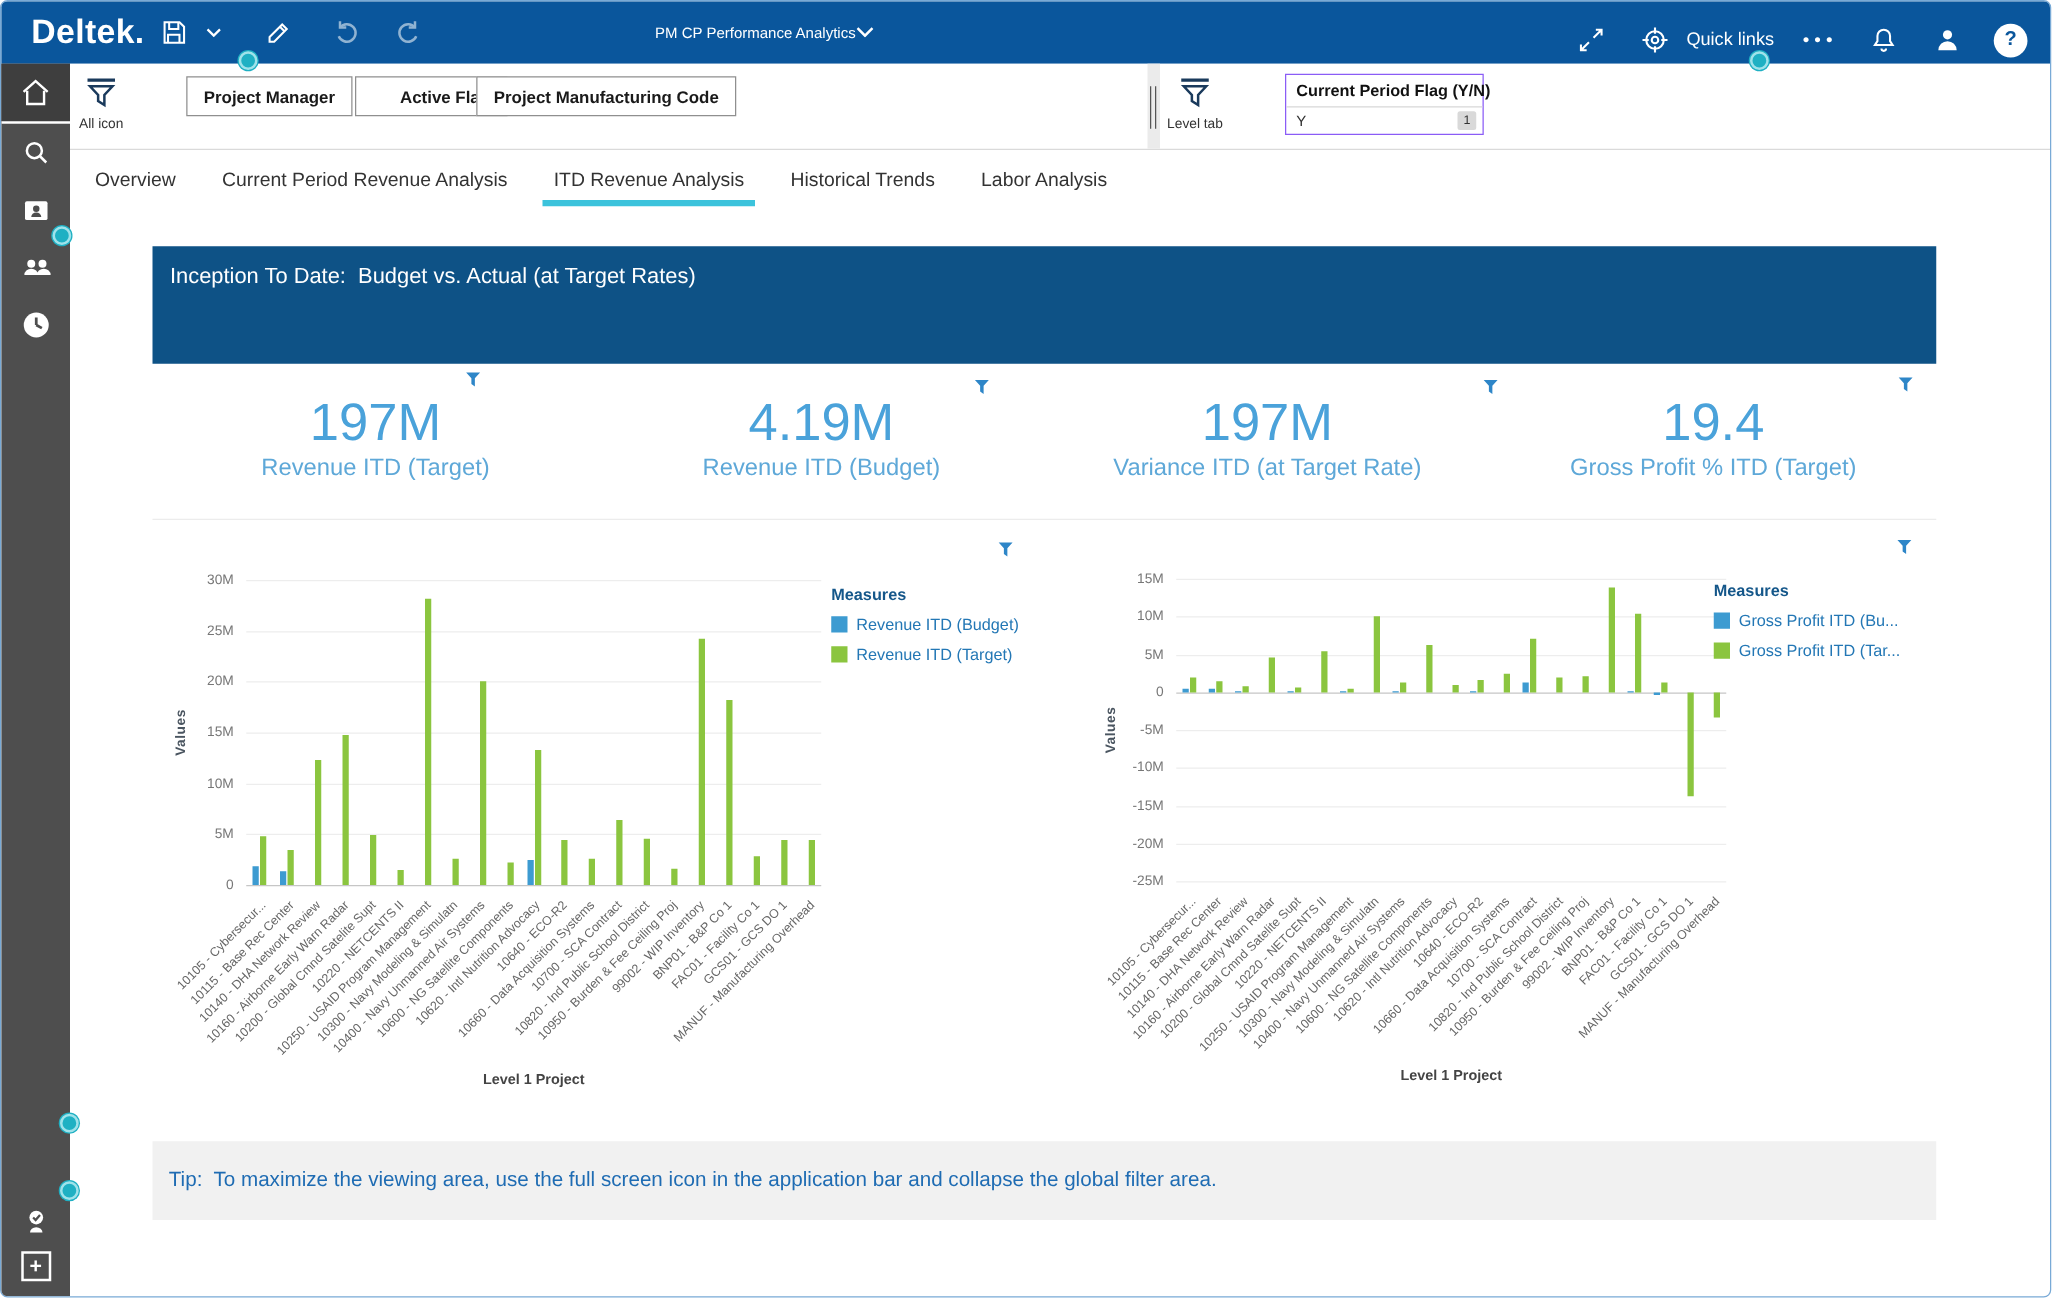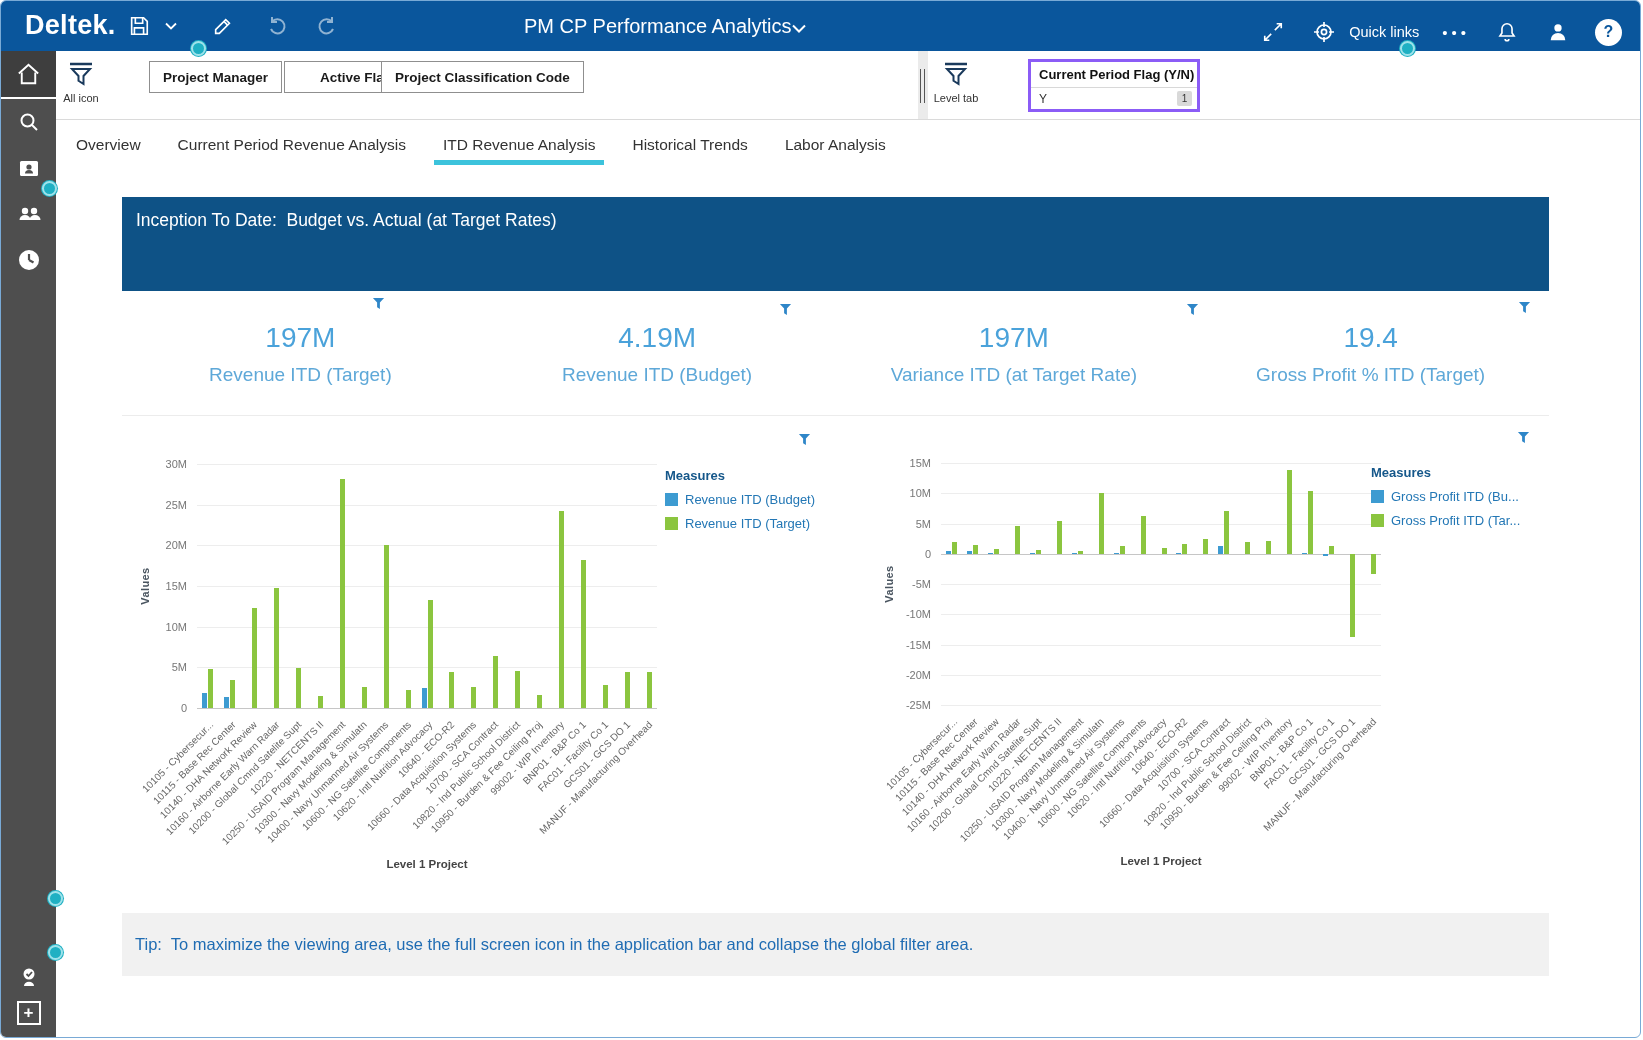--- a/index.html
+++ b/index.html
@@ -7,21 +7,21 @@
   body { width:1643px; height:1040px; font-family:"Liberation Sans", sans-serif; overflow:hidden; }
   .frame { position:relative; width:1641px; height:1038px; border:1px solid #79aad6; border-radius:6px; overflow:hidden; background:#fff; }
 
   
   .topbar { position:absolute; left:0; top:0; right:0; height:50px; background:#0a569c; color:#fff; }
   .logo { position:absolute; left:24px; top:9px; font-size:27px; font-weight:700; letter-spacing:.3px; }
   .tb-left { position:absolute; left:124px; top:0; height:50px; display:flex; align-items:center; gap:10px; }
   .tb-icon { display:flex; align-items:center; justify-content:center; width:28px; height:28px; cursor:pointer; }
   .tb-icon.wide { width:16px; }
   .muted svg { opacity:.55; }
-  .tb-title { position:absolute; left:523px; top:0; height:50px; display:flex; align-items:center; font-size:20px; }
+  .tb-title { position:absolute; left:523px; top:0; height:50px; display:flex; align-items:center; font-size:12px; }
   .tb-right { position:absolute; right:18px; top:0; height:62px; display:flex; align-items:center; gap:23px; }
   .quick-links { font-size:14.5px; margin-left:-12px; cursor:pointer; }
   .dots { font-size:15px; letter-spacing:4px; cursor:pointer; }
   .help-circle { width:27px; height:27px; border-radius:50%; background:#fff; color:#0a569c; font-weight:700; font-size:16px; display:flex; align-items:center; justify-content:center; cursor:pointer; }
 
   
   .sidebar { position:absolute; left:0; top:50px; width:55px; bottom:0; background:#4e4e4e; }
   .sb-home { height:48px; background:#3e3e3e; border-bottom:2px solid #fff; display:flex; align-items:center; justify-content:center; cursor:pointer; }
   .sb-item { height:46px; display:flex; align-items:center; justify-content:center; cursor:pointer; }
   .sb-bottom { position:absolute; left:0; bottom:0; width:55px; }
@@ -32,38 +32,38 @@
   
   .filterbar { position:absolute; left:55px; top:50px; right:0; height:68px; background:#fff; }
   .alltabs, .thistab { position:absolute; top:10px; width:60px; text-align:center; cursor:pointer; }
   .alltabs { left:-5px; }
   .thistab { left:870px; }
   .funnel-label { font-size:11px; color:#333; margin-top:1px; }
   .filter-btn { position:absolute; top:10px; height:32px; border:1px solid #8f8f8f; background:#fff; font-family:"Liberation Sans",sans-serif; font-size:13.5px; font-weight:700; color:#1a1a1a; padding:0 13px; cursor:pointer; }
   .fb1 { left:93px; } .fb2 { left:228px;padding-left:35px; } .fb3 { left:325px; }
   .v-strip { position:absolute; left:862px; top:0; width:10px; height:68px; background:#ebebeb; }
   .v-bars { position:absolute; left:2px; top:18px; height:34px; width:5px; border-left:1.5px solid #555; border-right:1.5px solid #555; }
-  .chip { position:absolute; left:972px; top:8px; width:172px; border:3px solid #8b5cf6; background:#fff; cursor:pointer; }
+  .chip { position:absolute; left:972px; top:8px; width:159px; border:1px solid #8b5cf6; background:#fff; cursor:pointer; }
   .chip-head { padding:5px 8px 5px 8px; font-size:13px; font-weight:700; color:#111; border-bottom:1px solid #d8d8d8; white-space:nowrap; }
   .chip-row { display:flex; align-items:center; justify-content:space-between; padding:3px 5px 3px 8px; }
   .chip-val { font-size:12px; color:#333; }
   .chip-badge { min-width:15px; height:15px; background:#d9d9d9; color:#333; font-size:10px; display:flex; align-items:center; justify-content:center; border-radius:2px; padding:0 2px; }
 
   
   .tabbar { position:absolute; left:55px; top:118px; right:0; height:50px; border-top:1px solid #dadada; background:#fff; display:flex; align-items:stretch; gap:37px; padding-left:20px; }
   .tab { position:relative; display:flex; align-items:center; font-size:15.5px; color:#333; cursor:pointer; white-space:nowrap; }
   .tab.active::after { content:""; position:absolute; left:-9px; right:-9px; bottom:4px; height:5px; background:#3cc3dc; }
 
   
   .panel { position:absolute; left:121px; top:196px; width:1427px; height:779px; }
   .banner { height:94px; background:#0e5286; }
   .banner-title { padding:13px 0 0 14px; font-size:17.5px; color:#fff; white-space:pre-wrap; }
   .kpis { display:flex; height:125px; border-bottom:1px solid #ececec; }
   .kpi { flex:1; text-align:center; padding-top:24px; }
-  .kpi-value { font-size:28px; color:#4aa2da; line-height:46px; }
+  .kpi-value { font-size:42px; color:#4aa2da; line-height:46px; }
   .kpi-label { font-size:19px; color:#5ea8d8; margin-top:3px; }
 
   .funnel-sm { position:absolute; cursor:pointer; }
   .fn1 { left:250px; top:100px; } .fn2 { left:657px; top:106px; } .fn3 { left:1064px; top:106px; } .fn4 { left:1396px; top:104px; }
   .fn5 { left:676px; top:236px; } .fn6 { left:1395px; top:234px; }
 
   
   .chart { position:absolute; }
   .chart1 { left:75px;  top:267px; width:460px; height:244px; }
   .chart2 { left:819px; top:266px; width:440px; height:242px; }
@@ -222,21 +222,21 @@
   <div class="filterbar">
     <div class="alltabs">
       <svg width="30" height="26" viewBox="0 0 30 26" fill="none" stroke="#1a3a5c">
           <line x1="4" y1="3" x2="26" y2="3" stroke-width="2.6"></line>
           <path d="M6 8 L24 8 L17.5 15 L17.5 23 L12.5 19.8 L12.5 15 Z" stroke-width="2"></path>
         </svg>
       <div class="funnel-label">All icon</div>
     </div>
     <button class="filter-btn fb1">Project Manager</button>
     <button class="filter-btn fb2">Active Flag</button>
-    <button class="filter-btn fb3">Project Classification Code</button>
+    <button class="filter-btn fb3">Project Manufacturing Code</button>
     <div class="v-strip">
         <div class="v-bars"></div>
       </div>
     <div class="thistab">
       <svg width="30" height="26" viewBox="0 0 30 26" fill="none" stroke="#1a3a5c">
           <line x1="4" y1="3" x2="26" y2="3" stroke-width="2.6"></line>
           <path d="M6 8 L24 8 L17.5 15 L17.5 23 L12.5 19.8 L12.5 15 Z" stroke-width="2"></path>
         </svg>
       <div class="funnel-label">Level tab</div>
     </div>

